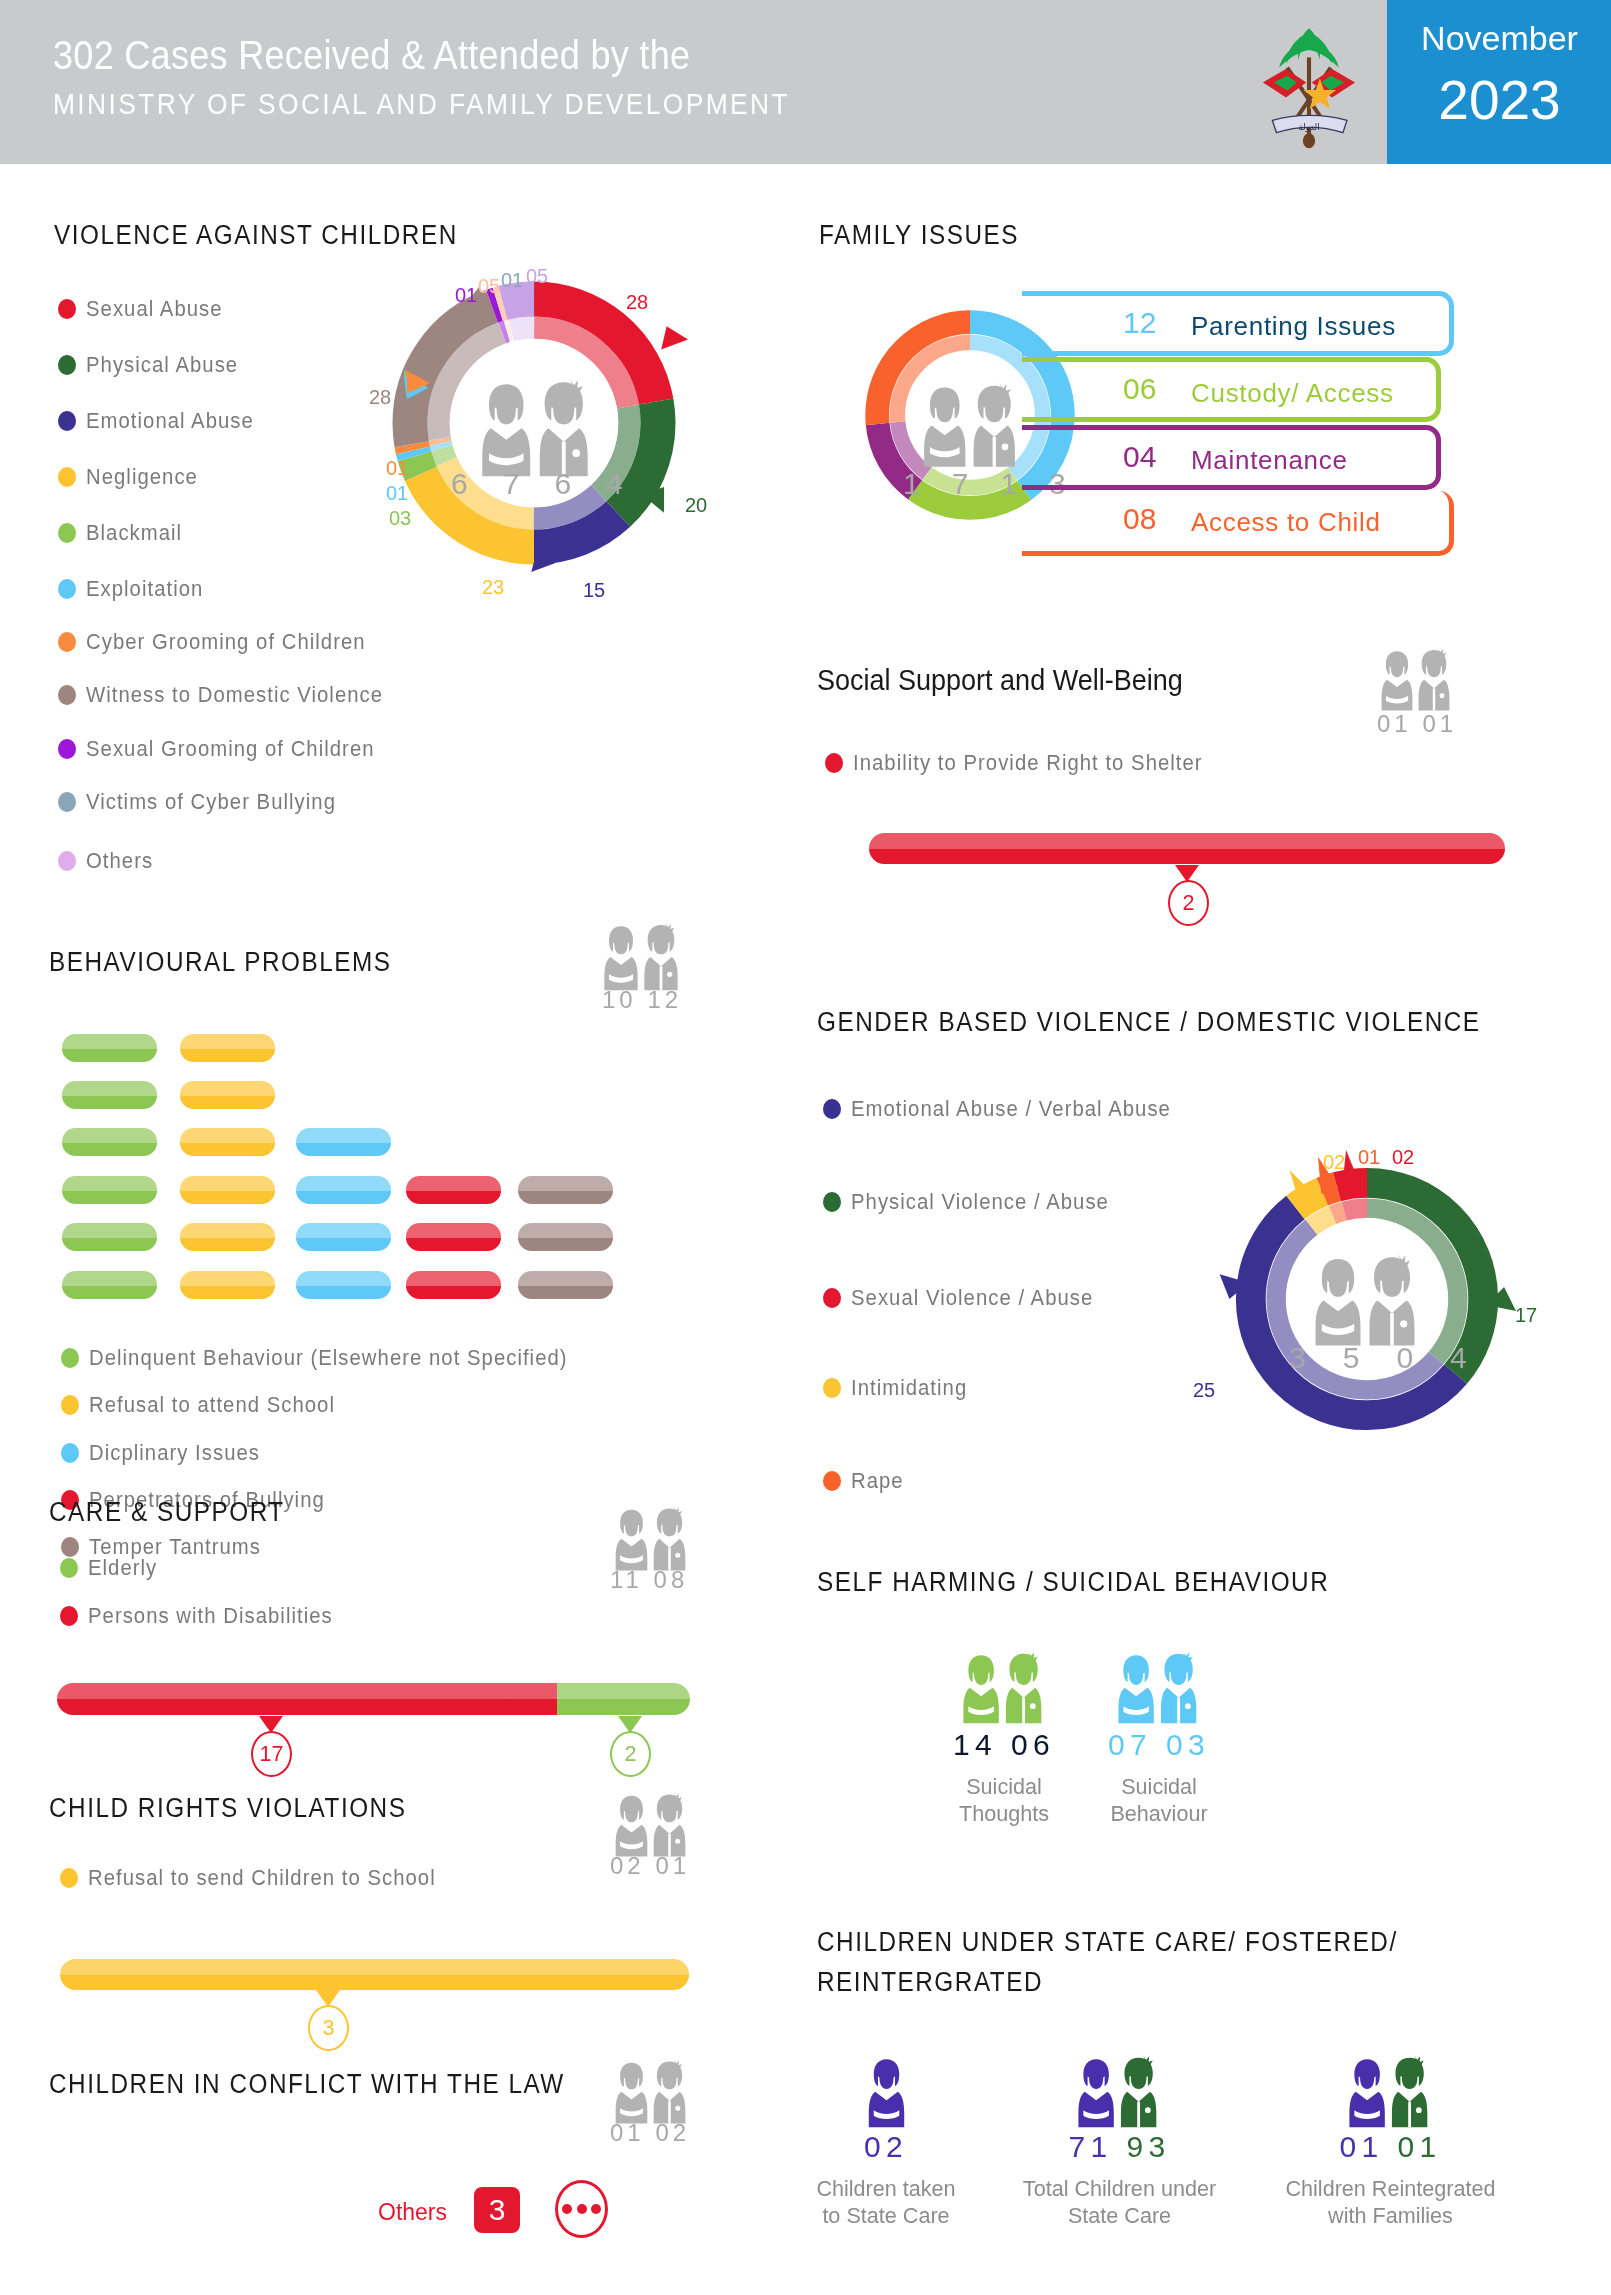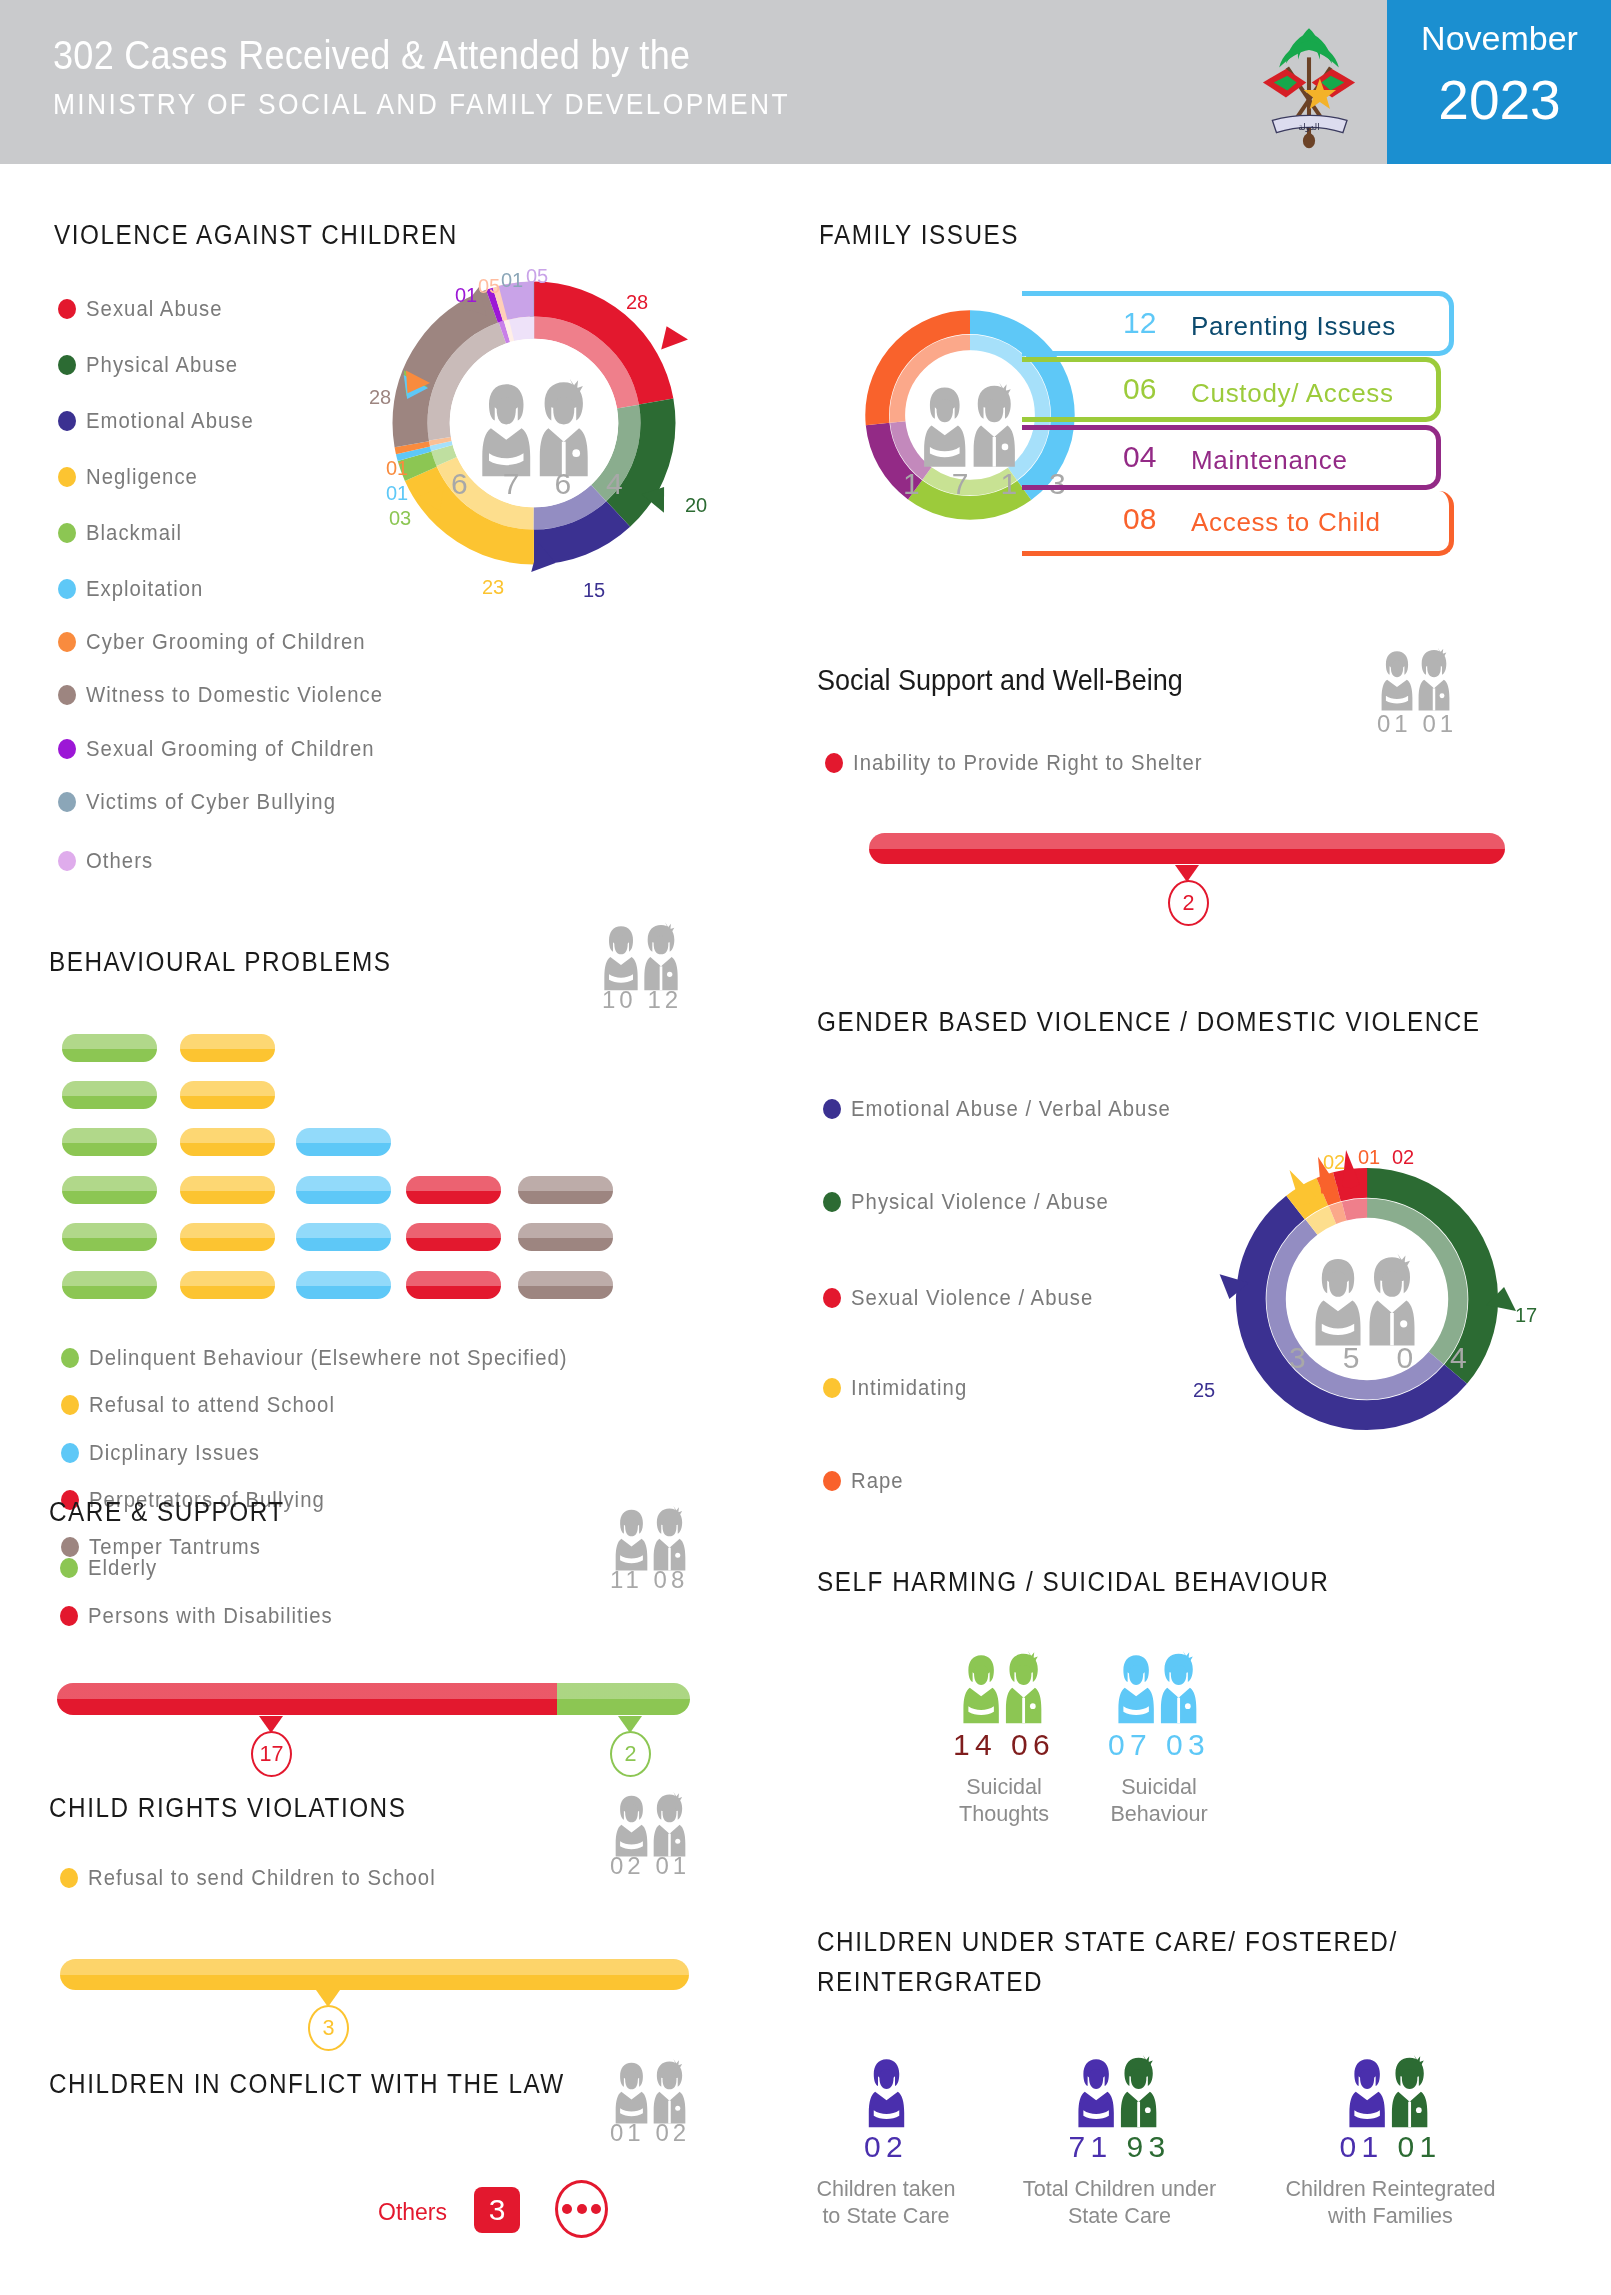--- a/index.html
+++ b/index.html
@@ -597,21 +597,21 @@
 
   <div class="sect-title" style="left:817px; top:1567px;">SELF HARMING / SUICIDAL BEHAVIOUR</div>
 
   <div class="pgrp" style="left:926px; top:1641px; width:156px;">
     <svg width="153" height="85" viewBox="0 0 130 120" fill="#8cc653">
       <g>
           <use href="#girl" x="2" y="0" width="60" height="120"></use>
           <use href="#boy" x="62" y="0" width="60" height="120"></use>
         </g>
     </svg>
-    <div class="nums" style="color:#7f1d1d">
+    <div class="nums" style="color:#0f172a">
       <span>14</span>&nbsp;<span>06</span>
     </div>
     <div class="cap2">
       <div>Suicidal</div>
       <div>Thoughts</div>
     </div>
   </div>
 
   <div class="pgrp" style="left:1081px; top:1641px; width:156px;">
     <svg width="153" height="85" viewBox="0 0 130 120" fill="#5ec8f7">

